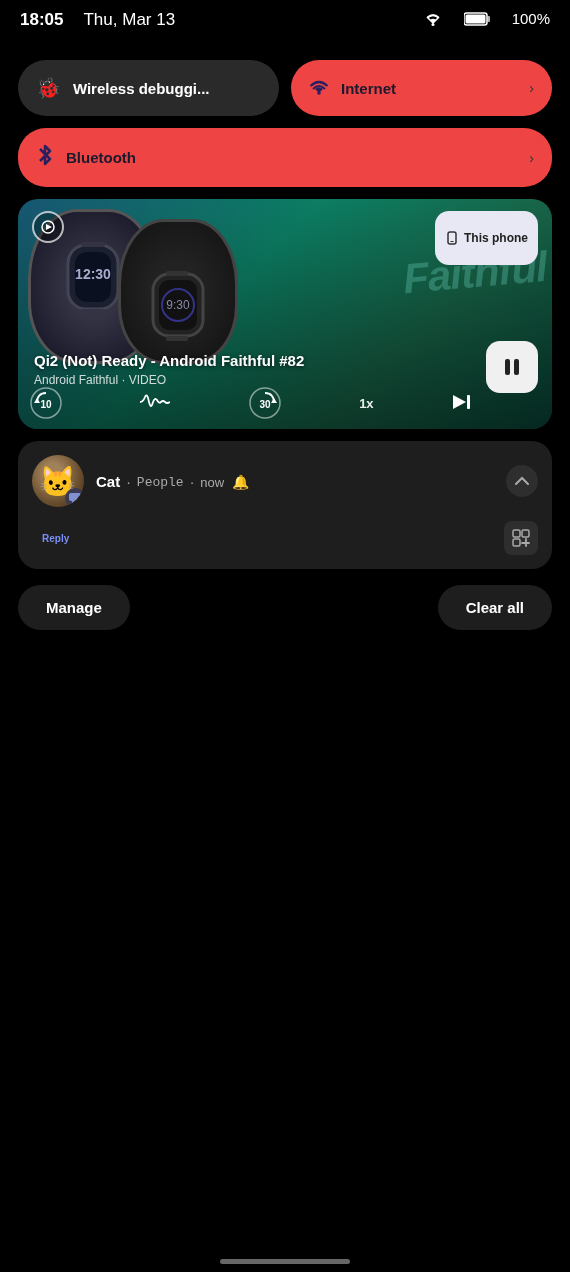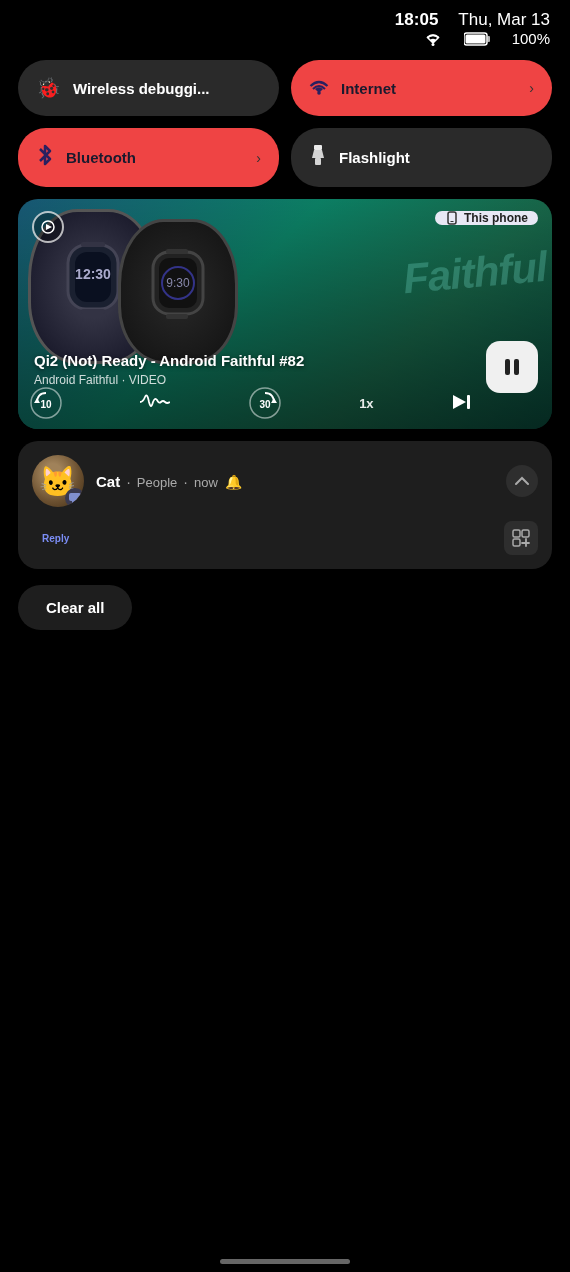--- a/index.html
+++ b/index.html
@@ -11,24 +11,23 @@
       background: #000;
       font-family: 'Segoe UI', Arial, sans-serif;
       color: #fff;
       overflow-x: hidden;
     }
 
     
     .status-bar {
       display: flex;
       justify-content: space-between;
-      align-items: flex-end;
+      align-items: flex-start;
       padding: 10px 20px 6px 20px;
       height: 50px;
-      flex-direction: column;
     }
     .status-time {
       font-size: 17px;
       font-weight: 600;
       color: #fff;
     }
     .status-date {
       font-size: 17px;
       color: #fff;
       margin-left: 8px;
@@ -137,33 +136,33 @@
       position: absolute;
       left: 100px;
       top: 20px;
       width: 120px;
       height: 145px;
       background: radial-gradient(ellipse at center, #222 30%, #111 100%);
       border-radius: 38% 38% 38% 38% / 45% 45% 40% 40%;
       border: 3px solid #444;
       z-index: 3;
       display: flex;
-      align-items: center;
+      align-items: flex-end;
       justify-content: center;
       font-size: 10px;
       color: #888;
     }
     .media-this-phone-badge {
       position: absolute;
       top: 12px;
       right: 14px;
       background: #e8e8f5;
       color: #222;
       border-radius: 14px;
-      padding: 0 10px;
+      padding: 20px 10px;
       font-size: 12px;
       font-weight: 600;
       display: flex;
       align-items: center;
       gap: 5px;
       z-index: 5;
     }
     .media-play-icon {
       position: absolute;
       top: 12px;
@@ -301,20 +300,21 @@
       font-weight: 700;
       color: #fff;
     }
     .notif-dot {
       color: #aaa;
       font-size: 14px;
     }
     .notif-category {
       font-size: 13px;
       color: #aaa;
+      font-family: Liberation Mono, monospace;
     }
     .notif-time {
       font-size: 13px;
       color: #aaa;
     }
     .notif-bell {
       font-size: 14px;
       color: #aaa;
       margin-left: 2px;
     }
@@ -446,30 +446,20 @@
   <div class="tiles-row">
     <div class="tile tile-active">
       <span class="tile-icon">
         <svg width="18" height="22" viewBox="0 0 18 22">
           <path d="M4 5 L14 15 L9 20 L9 2 L14 7 L4 17" fill="none" stroke="#2a2060" stroke-width="2.5" stroke-linejoin="round"></path>
         </svg>
       </span>
       <span class="tile-label">Bluetooth</span>
       <span class="tile-chevron">›</span>
     </div>
-    <div class="tile tile-inactive">
-      <span class="tile-icon">
-        <svg width="18" height="22" viewBox="0 0 18 22">
-          <rect x="5" y="1" width="8" height="5" rx="1" fill="white" opacity="0.9"></rect>
-          <path d="M5 6 L3 14 L15 14 L13 6 Z" fill="white" opacity="0.8"></path>
-          <rect x="6" y="14" width="6" height="7" rx="1" fill="white" opacity="0.8"></rect>
-        </svg>
-      </span>
-      <span class="tile-label">Flashlight</span>
-    </div>
   </div>
 </div>
 
 <div class="media-card">
   <div class="media-bg"></div>
   <div class="media-bg-overlay"></div>
 
   <div class="watch-left">
     <svg width="80" height="100" viewBox="0 0 80 100">
       <rect x="15" y="8" width="50" height="64" rx="18" fill="#1a2030" stroke="#445" stroke-width="3"></rect>
@@ -590,16 +580,17 @@
         <rect x="1" y="1" width="7" height="7" rx="1.5" fill="none" stroke="#aaa" stroke-width="1.5"></rect>
         <rect x="10" y="1" width="7" height="7" rx="1.5" fill="none" stroke="#aaa" stroke-width="1.5"></rect>
         <rect x="1" y="10" width="7" height="7" rx="1.5" fill="none" stroke="#aaa" stroke-width="1.5"></rect>
         <path d="M10 14 L17 14 M14 10 L14 17" stroke="#aaa" stroke-width="1.8" stroke-linecap="round"></path>
       </svg>
     </div>
   </div>
 </div>
 
 <div class="bottom-actions">
+  <button class="bottom-btn">Manage</button>
   <button class="bottom-btn">Clear all</button>
 </div>
 
 <div class="home-indicator"></div>
 
 </body></html>

